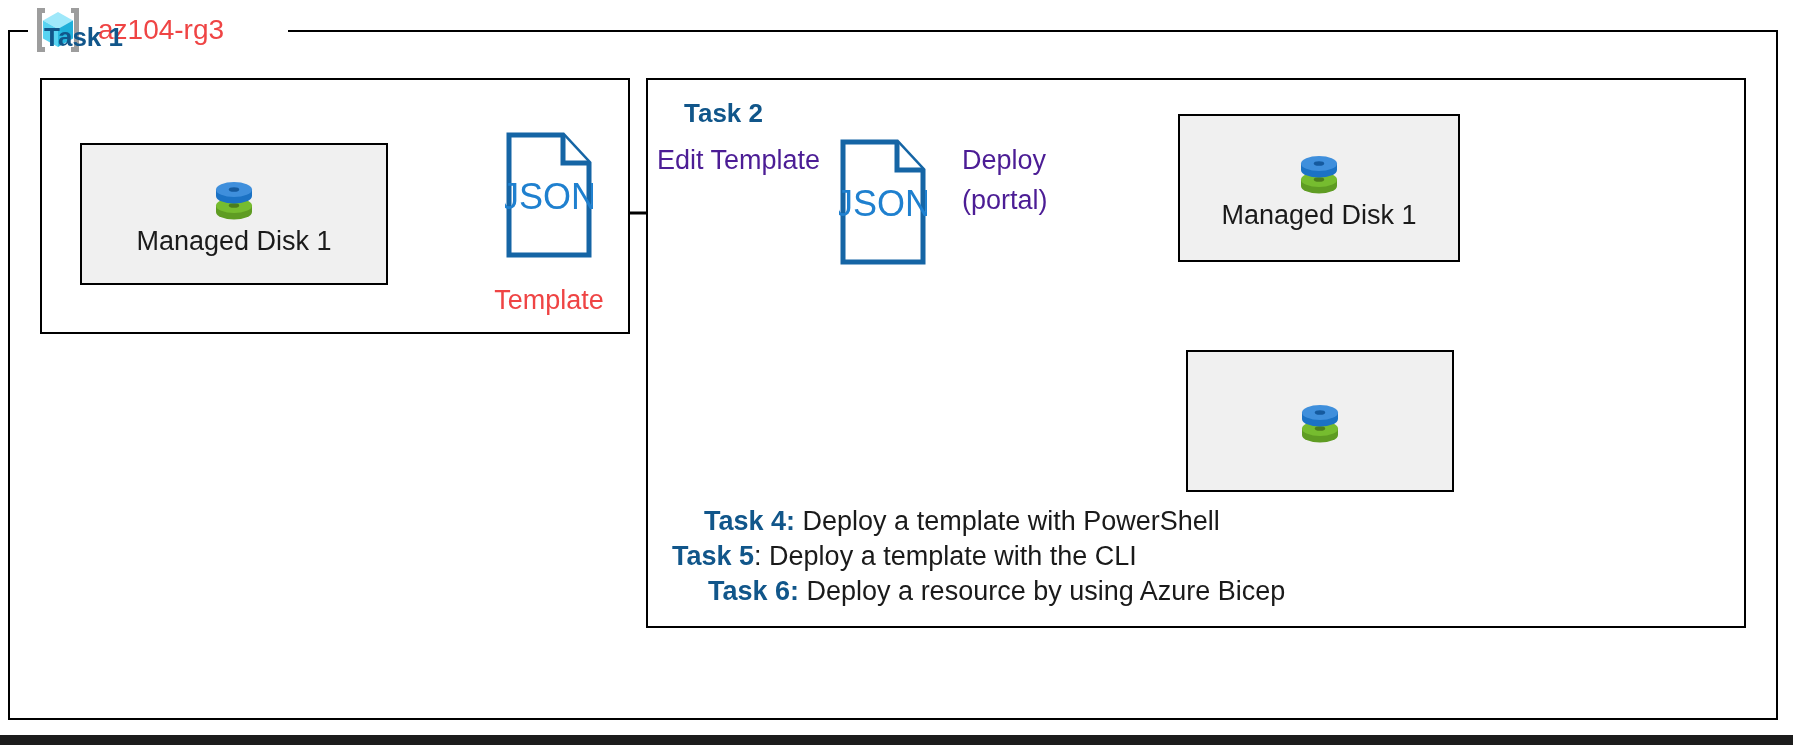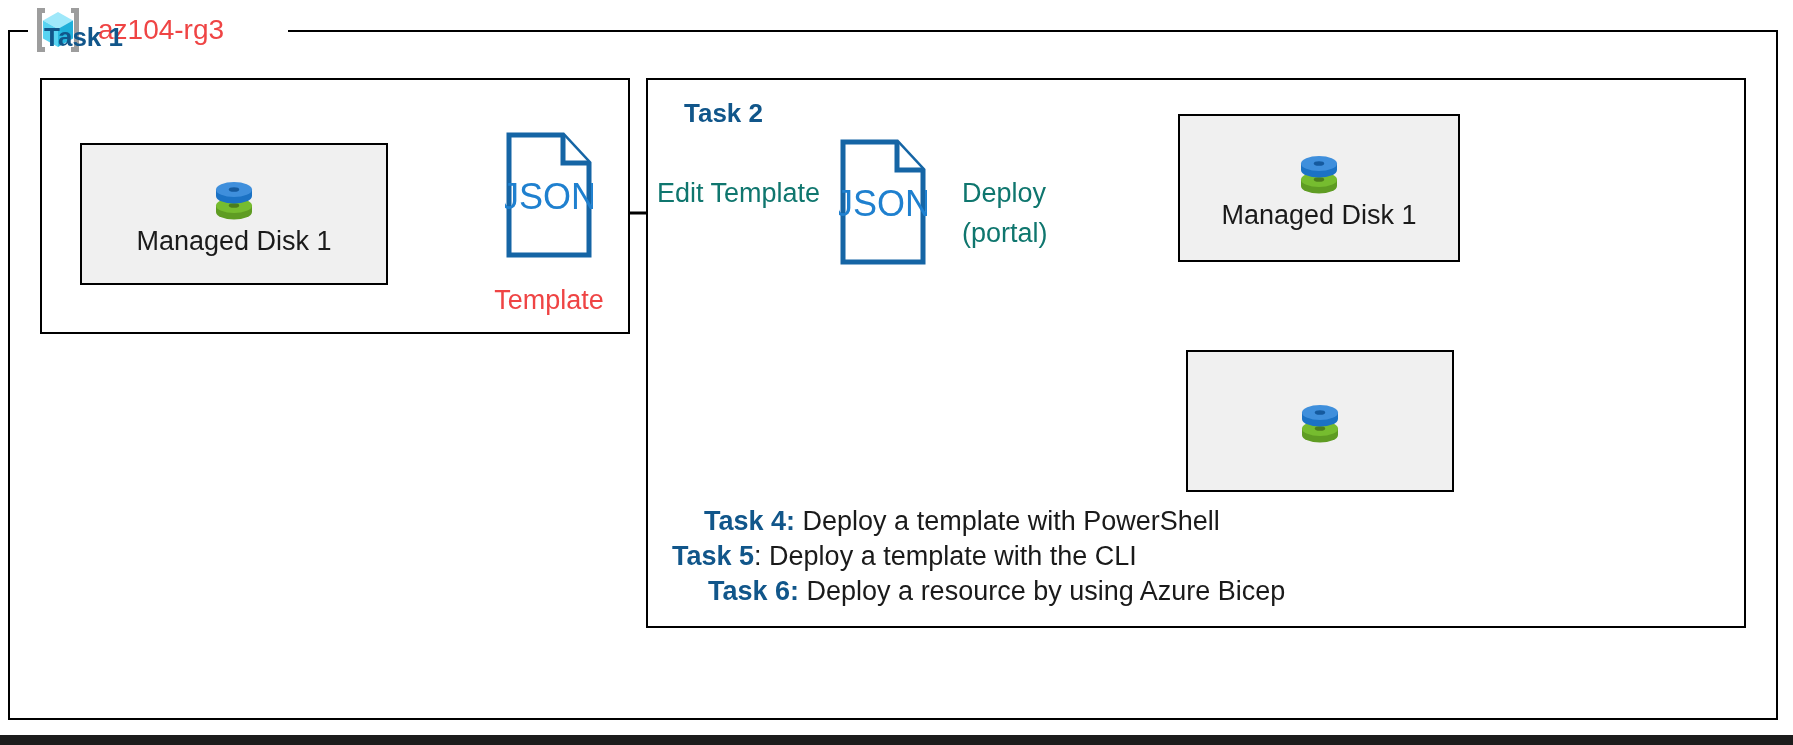--- a/index.html
+++ b/index.html
@@ -140,24 +140,23 @@
     left: 0; top: 0;
     width: 1793px;
     height: 745px;
     pointer-events: none;
   }
 
   
   .edge-label {
     position: absolute;
     font-size: 27px;
-    color: #0f766e;
+    color: #4c1d95;
     white-space: nowrap;
     text-align: left;
-    margin-top: 33px;
   }
   #edge-edit-template { left: 657px; top: 145px; }
   #edge-deploy-top    { left: 962px; top: 145px; }
   #edge-deploy-bottom { left: 962px; top: 185px; }
 
   
   .task-note {
     position: absolute;
     font-size: 27px;
     color: #1a1a1a;

